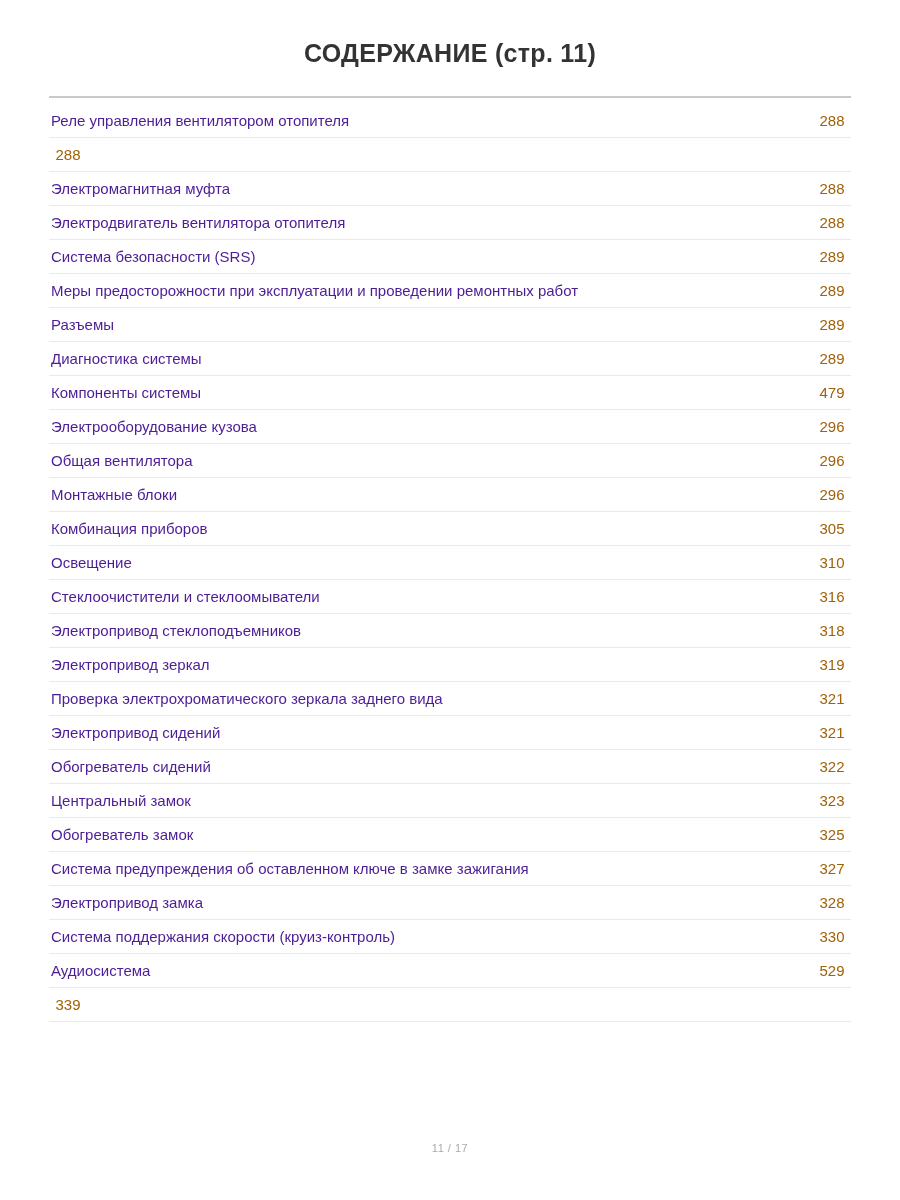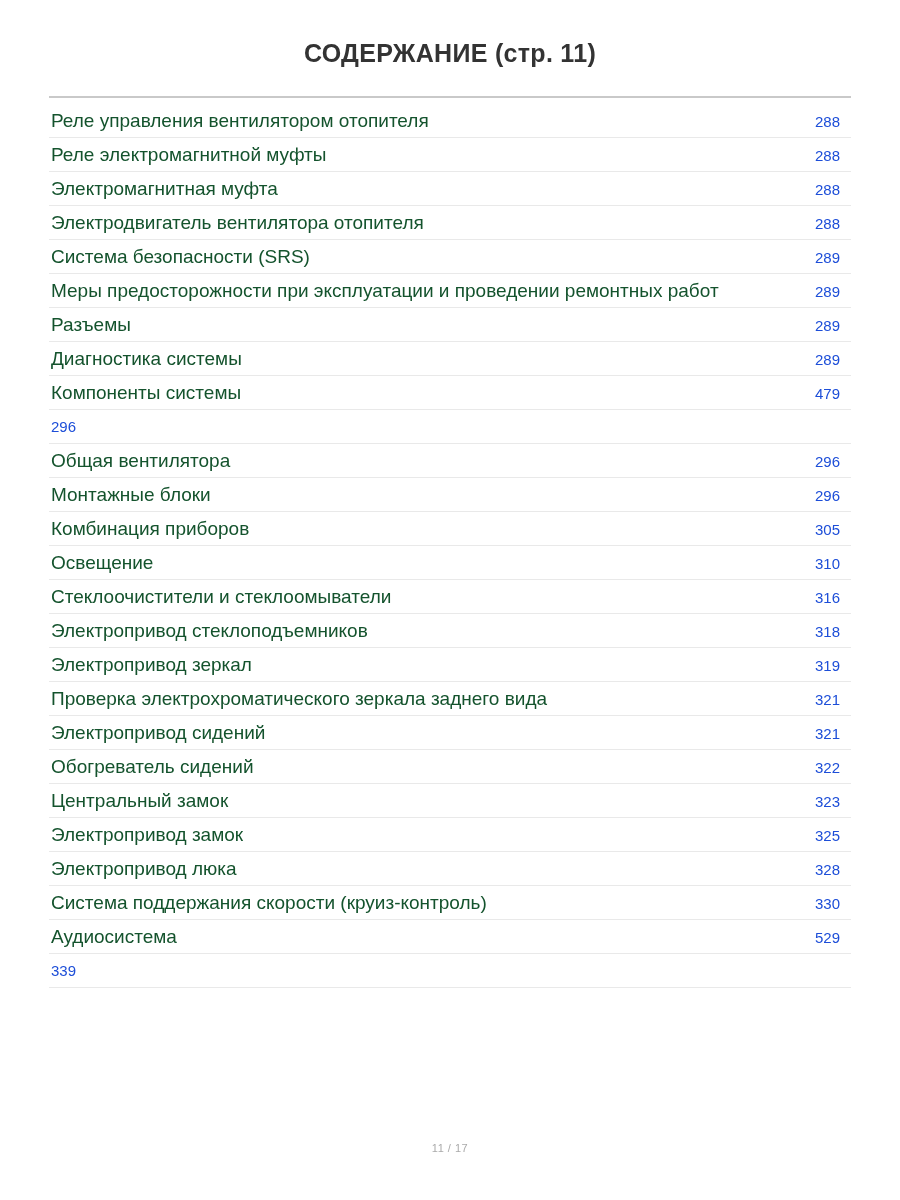--- a/index.html
+++ b/index.html
@@ -64,35 +64,35 @@
     border-bottom: 1px solid #e9e9e9;
     padding: 0 2px 0 2px;
   }
 
   .toc-row:last-child {
     border-bottom: 1px solid #e9e9e9;
     flex-direction: column;
   }
 
   .toc-title {
-    font-size: 19px;
-    color: #14532d;
+    font-size: 15px;
+    color: #4c1d95;
     line-height: 34px;
     white-space: nowrap;
     overflow: hidden;
     text-overflow: ellipsis;
     padding-right: 16px;
   }
 
   .toc-page {
     font-size: 15px;
-    color: #1d4ed8;
+    color: #a16207;
     line-height: 34px;
     flex: 0 0 auto;
-    text-align: left;
+    text-align: center;
     min-width: 34px;
   }
 
   
   .footer {
     position: absolute;
     left: 0;
     right: 0;
     bottom: 44px;
     text-align: center;
@@ -112,21 +112,20 @@
   <h1 class="doc-title">СОДЕРЖАНИЕ (стр. 11)</h1>
 
   <div class="header-rule"></div>
 
   <div class="toc" id="toc-list">
       <div class="toc-row">
         <span class="toc-title">Реле управления вентилятором отопителя</span>
         <span class="toc-page">288</span>
       </div>
       <div class="toc-row">
-        <span class="toc-title">Реле электромагнитной муфты</span>
         <span class="toc-page">288</span>
       </div>
       <div class="toc-row">
         <span class="toc-title">Электромагнитная муфта</span>
         <span class="toc-page">288</span>
       </div>
       <div class="toc-row">
         <span class="toc-title">Электродвигатель вентилятора отопителя</span>
         <span class="toc-page">288</span>
       </div>
@@ -144,20 +143,21 @@
       </div>
       <div class="toc-row">
         <span class="toc-title">Диагностика системы</span>
         <span class="toc-page">289</span>
       </div>
       <div class="toc-row">
         <span class="toc-title">Компоненты системы</span>
         <span class="toc-page">479</span>
       </div>
       <div class="toc-row">
+        <span class="toc-title">Электрооборудование кузова</span>
         <span class="toc-page">296</span>
       </div>
       <div class="toc-row">
         <span class="toc-title">Общая вентилятора</span>
         <span class="toc-page">296</span>
       </div>
       <div class="toc-row">
         <span class="toc-title">Монтажные блоки</span>
         <span class="toc-page">296</span>
       </div>
@@ -191,25 +191,29 @@
       </div>
       <div class="toc-row">
         <span class="toc-title">Обогреватель сидений</span>
         <span class="toc-page">322</span>
       </div>
       <div class="toc-row">
         <span class="toc-title">Центральный замок</span>
         <span class="toc-page">323</span>
       </div>
       <div class="toc-row">
-        <span class="toc-title">Электропривод замок</span>
+        <span class="toc-title">Обогреватель замок</span>
         <span class="toc-page">325</span>
       </div>
       <div class="toc-row">
-        <span class="toc-title">Электропривод люка</span>
+        <span class="toc-title">Система предупреждения об оставленном ключе в замке зажигания</span>
+        <span class="toc-page">327</span>
+      </div>
+      <div class="toc-row">
+        <span class="toc-title">Электропривод замка</span>
         <span class="toc-page">328</span>
       </div>
       <div class="toc-row">
         <span class="toc-title">Система поддержания скорости (круиз-контроль)</span>
         <span class="toc-page">330</span>
       </div>
       <div class="toc-row">
         <span class="toc-title">Аудиосистема</span>
         <span class="toc-page">529</span>
       </div>

